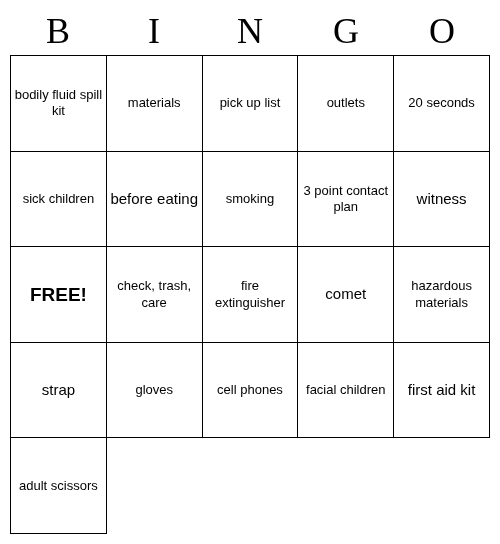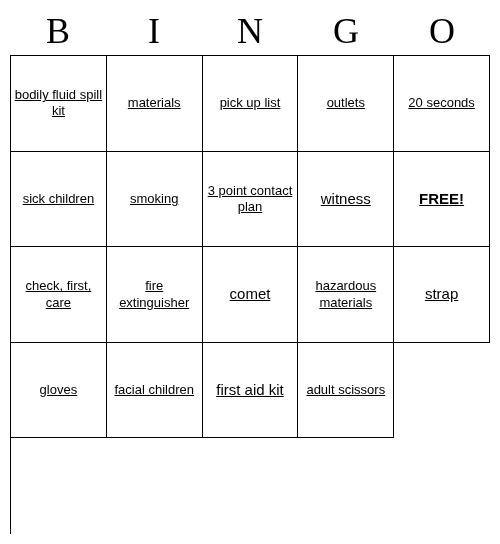--- a/index.html
+++ b/index.html
@@ -29,37 +29,36 @@
       line-height: 1.2;
     }
     .bingo-grid {
       display: grid;
       grid-template-columns: repeat(5, 1fr);
       grid-template-rows: repeat(5, 1fr);
       width: 100%;
       flex: 1;
       border-left: 1.5px solid #000;
       border-top: 1.5px solid #000;
-      text-decoration: underline;
     }
     .bingo-cell {
       border-right: 1.5px solid #000;
       border-bottom: 1.5px solid #000;
       display: flex;
       align-items: center;
       justify-content: center;
       text-align: center;
       padding: 3px 2px;
       font-size: 13px;
       line-height: 1.25;
       min-height: 90px;
     }
     .bingo-cell.free {
       font-weight: bold;
-      font-size: 15px;
+      font-size: 19px;
     }
     .bingo-cell.large-text {
       font-size: 15px;
     }
   </style>
 </head>
 <body>
 
 <div class="bingo-header">
   <div class="bingo-header-cell">B</div>
@@ -69,26 +68,28 @@
   <div class="bingo-header-cell">O</div>
 </div>
 
 <div class="bingo-grid" id="bingo-grid">
 <div class="bingo-cell">bodily fluid spill kit</div>
     <div class="bingo-cell">materials</div>
     <div class="bingo-cell">pick up list</div>
     <div class="bingo-cell">outlets</div>
     <div class="bingo-cell">20 seconds</div>
     <div class="bingo-cell">sick children</div>
+    <div class="bingo-cell large-text">before eating</div>
     <div class="bingo-cell">smoking</div>
     <div class="bingo-cell">3 point contact plan</div>
     <div class="bingo-cell large-text">witness</div>
     <div class="bingo-cell free">FREE!</div>
-    <div class="bingo-cell">check, first, care</div>
+    <div class="bingo-cell">check, trash, care</div>
     <div class="bingo-cell">fire extinguisher</div>
     <div class="bingo-cell large-text">comet</div>
     <div class="bingo-cell">hazardous materials</div>
     <div class="bingo-cell large-text">strap</div>
     <div class="bingo-cell">gloves</div>
+    <div class="bingo-cell">cell phones</div>
     <div class="bingo-cell">facial children</div>
     <div class="bingo-cell large-text">first aid kit</div>
     <div class="bingo-cell">adult scissors</div>
   </div>
 
 </body></html>

